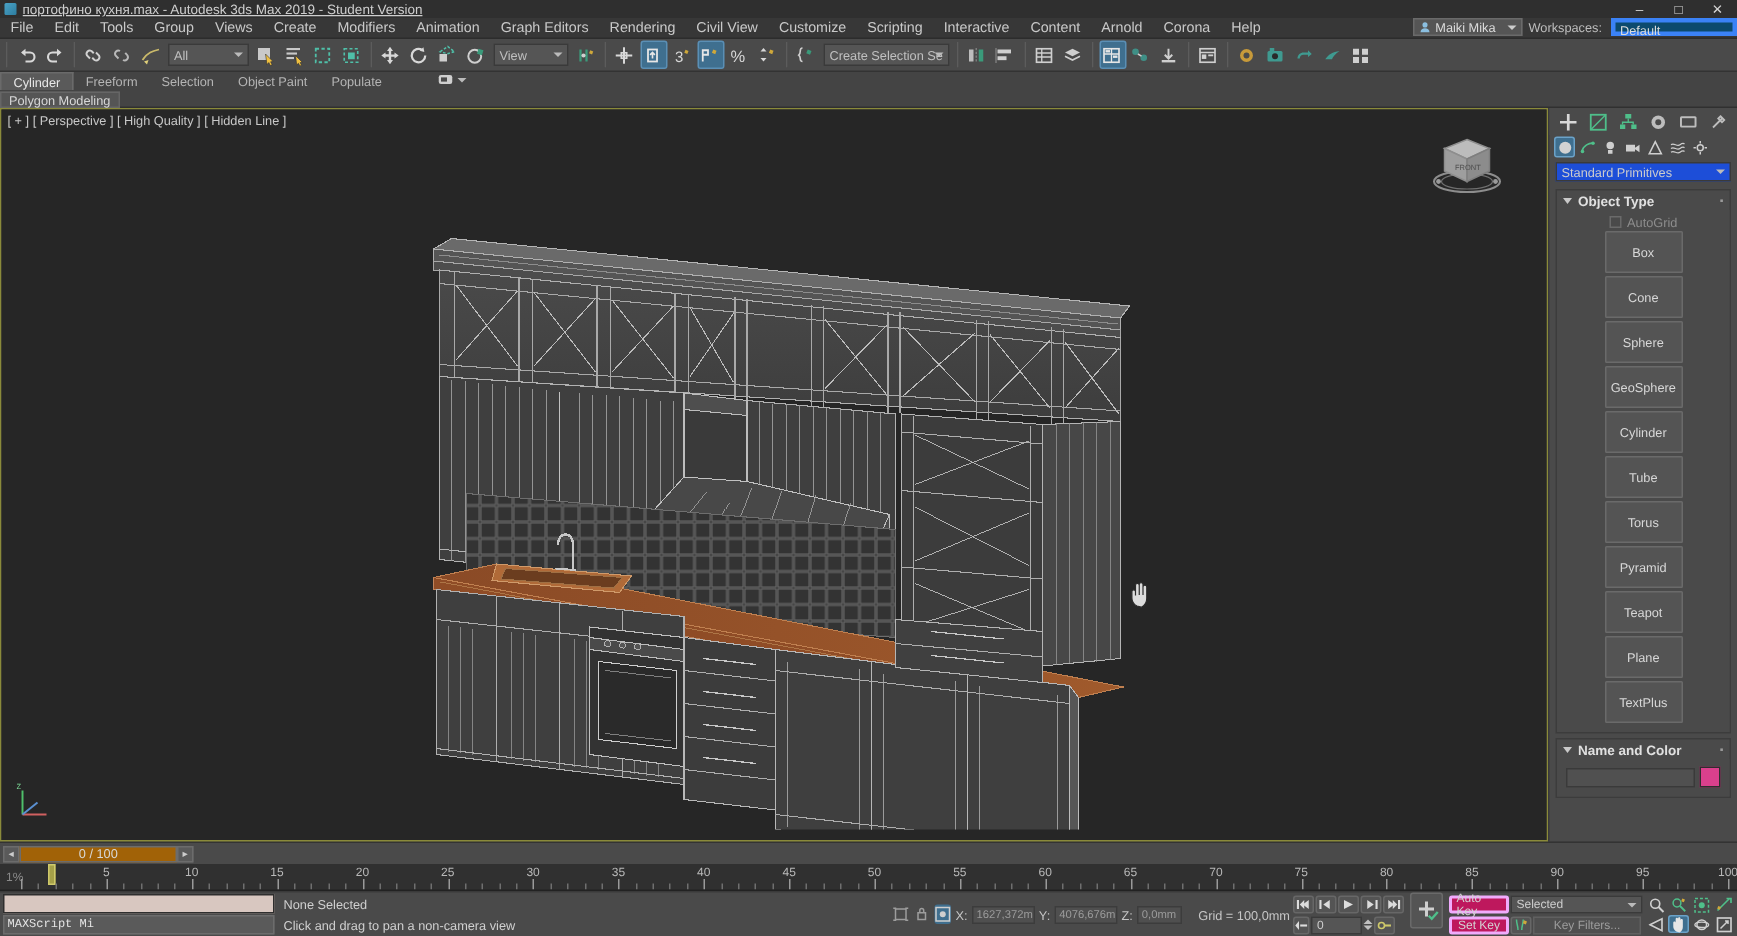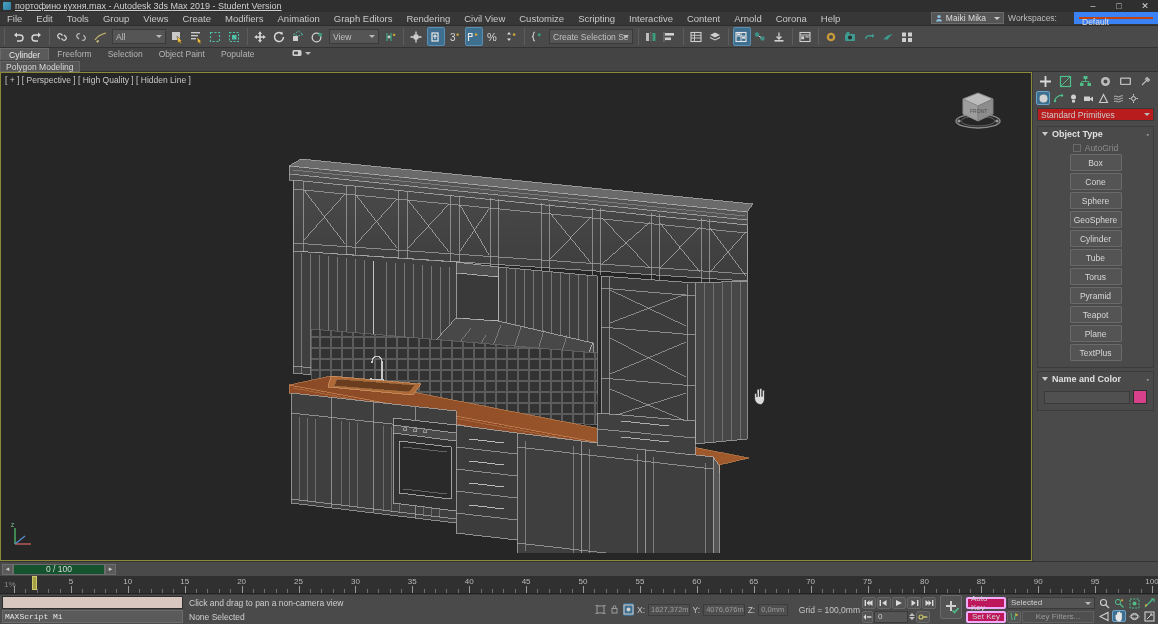--- a/index.html
+++ b/index.html
@@ -76,47 +76,47 @@
   .viewcube { position:absolute; right:22px; top:12px; z-index:5; }
 
   
   .cmdpanel { width:126px; background:#4a4a4a; display:flex; flex-direction:column; flex:none; border-left:1px solid #3a3a3a;}
   .cp-tabs { height:18px; display:flex; align-items:center; justify-content:space-around; background:#4a4a4a; padding:1px 2px;}
   .cp-tab { width:17px;height:16px; display:flex;align-items:center;justify-content:center; border-radius:2px; }
   .cp-row2 { height:16px; display:flex; align-items:center; padding:0 3px; gap:1px;}
   .cp-r2b { width:14px;height:14px;display:flex;align-items:center;justify-content:center;border-radius:2px;}
   .cp-r2b.sel { background:#3f6f8f; border:1px solid #6ba2c8; }
   .cp-combo {
-    margin:2px 4px; height:13px; background:#b91c1c; border:1px solid #3a3a3a;
+    margin:2px 4px; height:13px; background:#1d4ed8; border:1px solid #3a3a3a;
     font-size:8.5px; color:#ccc; display:flex;align-items:center;padding:0 3px;position:relative;
   }
   .cp-combo .carat { position:absolute; right:3px; top:4px; width:0;height:0;
     border-left:3px solid transparent;border-right:3px solid transparent;border-top:3px solid #bbb; }
   .rollout { margin:3px 4px 0 4px; background:#4a4a4a; border:1px solid #3c3c3c;text-align:center; }
   .rollout-hdr { height:13px; display:flex; align-items:center; font-size:9px; font-weight:bold; color:#e0e0e0; padding-left:4px; position:relative;}
   .rollout-hdr .tri { width:0;height:0;border-left:3px solid transparent;border-right:3px solid transparent;border-top:4px solid #c9c9c9; margin-right:4px;}
   .rollout-hdr .pin { position:absolute; right:4px; top:4px; font-size:7px; color:#9a9a9a;}
   .rollout-body { padding:2px 5px 6px 5px; background:#4a4a4a; }
   .autogrid { display:flex; align-items:center; justify-content:center; font-size:8.5px; color:#8d8d8d; height:12px;}
   .autogrid .chk { width:8px;height:8px;border:1px solid #6a6a6a;background:#4a4a4a;margin-right:4px;}
   .objgrid { display:flex; flex-wrap:wrap; gap:2px 3px; justify-content:center; }
   .objbtn {
-    width:52px; height:17px; background:#545454; border:1px solid #6a6a6a;
+    width:52px; height:28px; background:#545454; border:1px solid #6a6a6a;
     font-size:8.5px; color:#d8d8d8; display:flex; align-items:center; justify-content:center;
     border-radius:1px;
   }
   .namerow { display:flex; align-items:center; gap:3px; padding:3px 2px 2px 2px;}
   .namefield { flex:1; height:13px; background:#505050; border:1px solid #3a3a3a; }
   .colorswatch { width:14px;height:14px; border:1px solid #2e2e2e; }
 
   
   .timeslider { height:15px; background:#4a4a4a; display:flex; align-items:center; padding:0 2px; flex:none; border-top:1px solid #333;}
   .ts-arrow { width:11px;height:11px; background:#5a5a5a; border:1px solid #6c6c6c; font-size:7px;
               display:flex;align-items:center;justify-content:center; color:#ccc;}
-  .ts-field { width:92px;height:11px; background:#14532d; border:1px solid #6c6c6c; font-size:8.5px;
+  .ts-field { width:105px;height:11px; background:#a16207; border:1px solid #6c6c6c; font-size:8.5px;
               display:flex;align-items:center;justify-content:center; color:#d8d8d8;}
   .ts-track { flex:1; height:13px; }
 
   
   .trackbar { height:18px; background:#303030; position:relative; flex:none; overflow:hidden; border-bottom:1px solid #222;}
   .tb-pct { position:absolute; left:4px; top:4px; font-size:8px; color:#8a8a8a; }
   .tb-key { position:absolute; left:32px; top:0px; width:5px; height:14px; background:#a5a048; border:1px solid #cfc96a;}
   .tick { position:absolute; bottom:0; width:1px; background:#6f6f6f; }
   .tick.major { height:7px; background:#9a9a9a; }
   .tick.minor { height:4px; }
@@ -207,22 +207,22 @@
       <span style="margin-right:3px;display:flex;">
         <svg width="8" height="8" viewBox="0 0 8 8">
             <circle cx="4" cy="2.6" r="1.7" fill="#8bbfe0"></circle>
             <path d="M1 7.5c0-1.7 1.4-2.6 3-2.6s3 .9 3 2.6z" fill="#8bbfe0"></path>
           </svg>
       </span>
       <span style="font-size:8.5px;color:#dcdcdc;">Maiki Mika</span>
       <span style="margin-left:8px;width:0;height:0;border-left:3px solid transparent;border-right:3px solid transparent;border-top:3px solid #ccc;"></span>
     </div>
     <div style="display:flex;align-items:center;height:12px;margin-right:4px;">
-      <span style="font-size:8.5px;color:#bdbdbd;margin-right:17px;">Workspaces:</span>
-      <span style="font-size:8.5px;color:#dcdcdc;background:#c2410c;border:5px solid #3b82f6;padding:0 14px 0 3px;height:12px;line-height:11px;position:relative;width:84px;">Default</span>
+      <span style="font-size:8.5px;color:#bdbdbd;margin-right:6px;">Workspaces:</span>
+      <span style="font-size:8.5px;color:#dcdcdc;background:#0c4a6e;border:3px solid #3b82f6;padding:0 14px 0 3px;height:12px;line-height:11px;position:relative;width:84px;">Default</span>
       <span style="margin-left:-10px;width:0;height:0;border-left:3px solid transparent;border-right:3px solid transparent;border-top:3px solid #ccc;"></span>
     </div>
   </div>
 
   <div class="maintoolbar">
     <div class="tsep"></div>
     <div class="tbtn">
       <svg width="14" height="14" viewBox="0 0 14 14">
           <path d="M4 5h5a3 3 0 0 1 0 6H6" fill="none" stroke="#d8d8d8" stroke-width="1.4"></path>
           <path d="M6 2.5 3 5l3 2.5z" fill="#d8d8d8"></path>
@@ -1003,22 +1003,22 @@
         <div class="ticklabel" style="left: 1152px;">100</div>
       </div>
   </div>
 
   <div class="statusbar">
     <div class="sb-left">
       <div class="sb-listener"></div>
       <div class="sb-maxscript">MAXScript Mi</div>
     </div>
     <div class="sb-mid">
+      <div class="sb-msg">None Selected</div>
       <div class="sb-msg">Click and drag to pan a non-camera view</div>
-      <div class="sb-msg">None Selected</div>
     </div>
     <div class="sb-coords">
       <div class="coordrow">
         <div class="lockbtn">
           <svg width="11" height="11" viewBox="0 0 11 11">
               <rect x="2" y="2" width="7" height="7" fill="none" stroke="#9d9d9d" stroke-width="1"></rect>
               <path d="M0.5 1.5h2M8.5 1.5h2M0.5 9.5h2M8.5 9.5h2" stroke="#9d9d9d" stroke-width="1"></path>
             </svg>
         </div>
         <div class="lockbtn">

